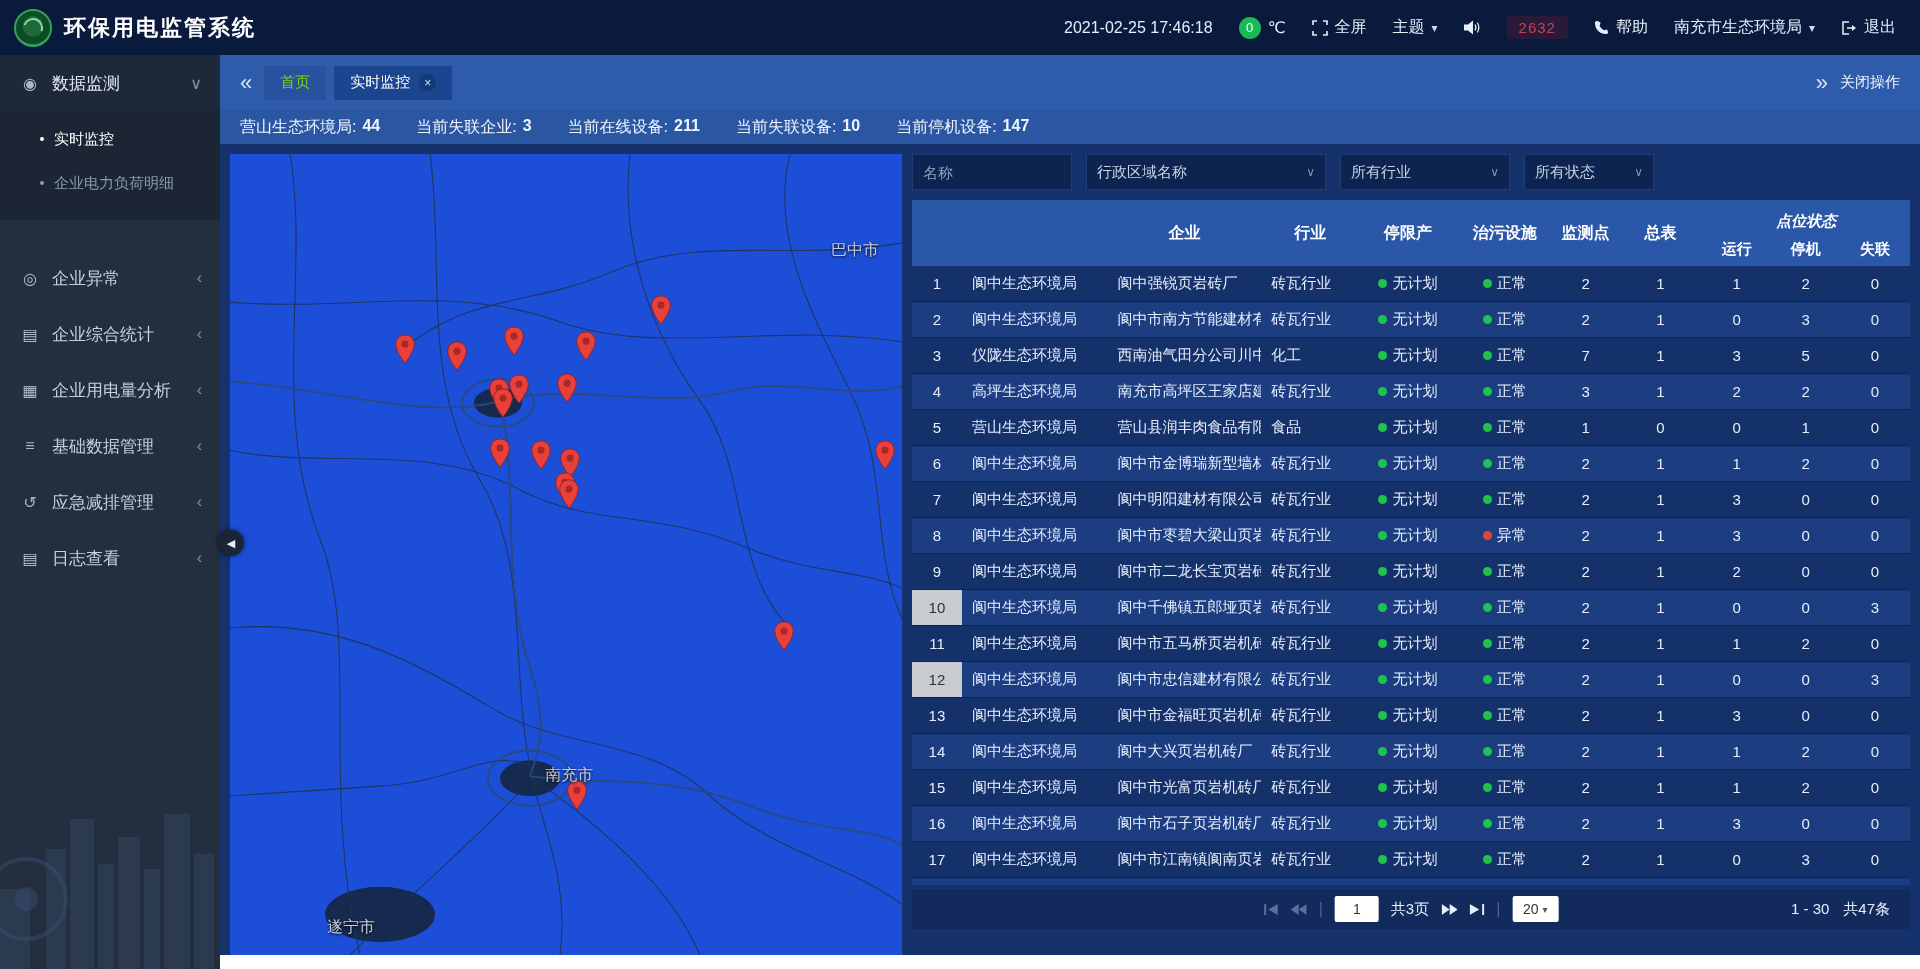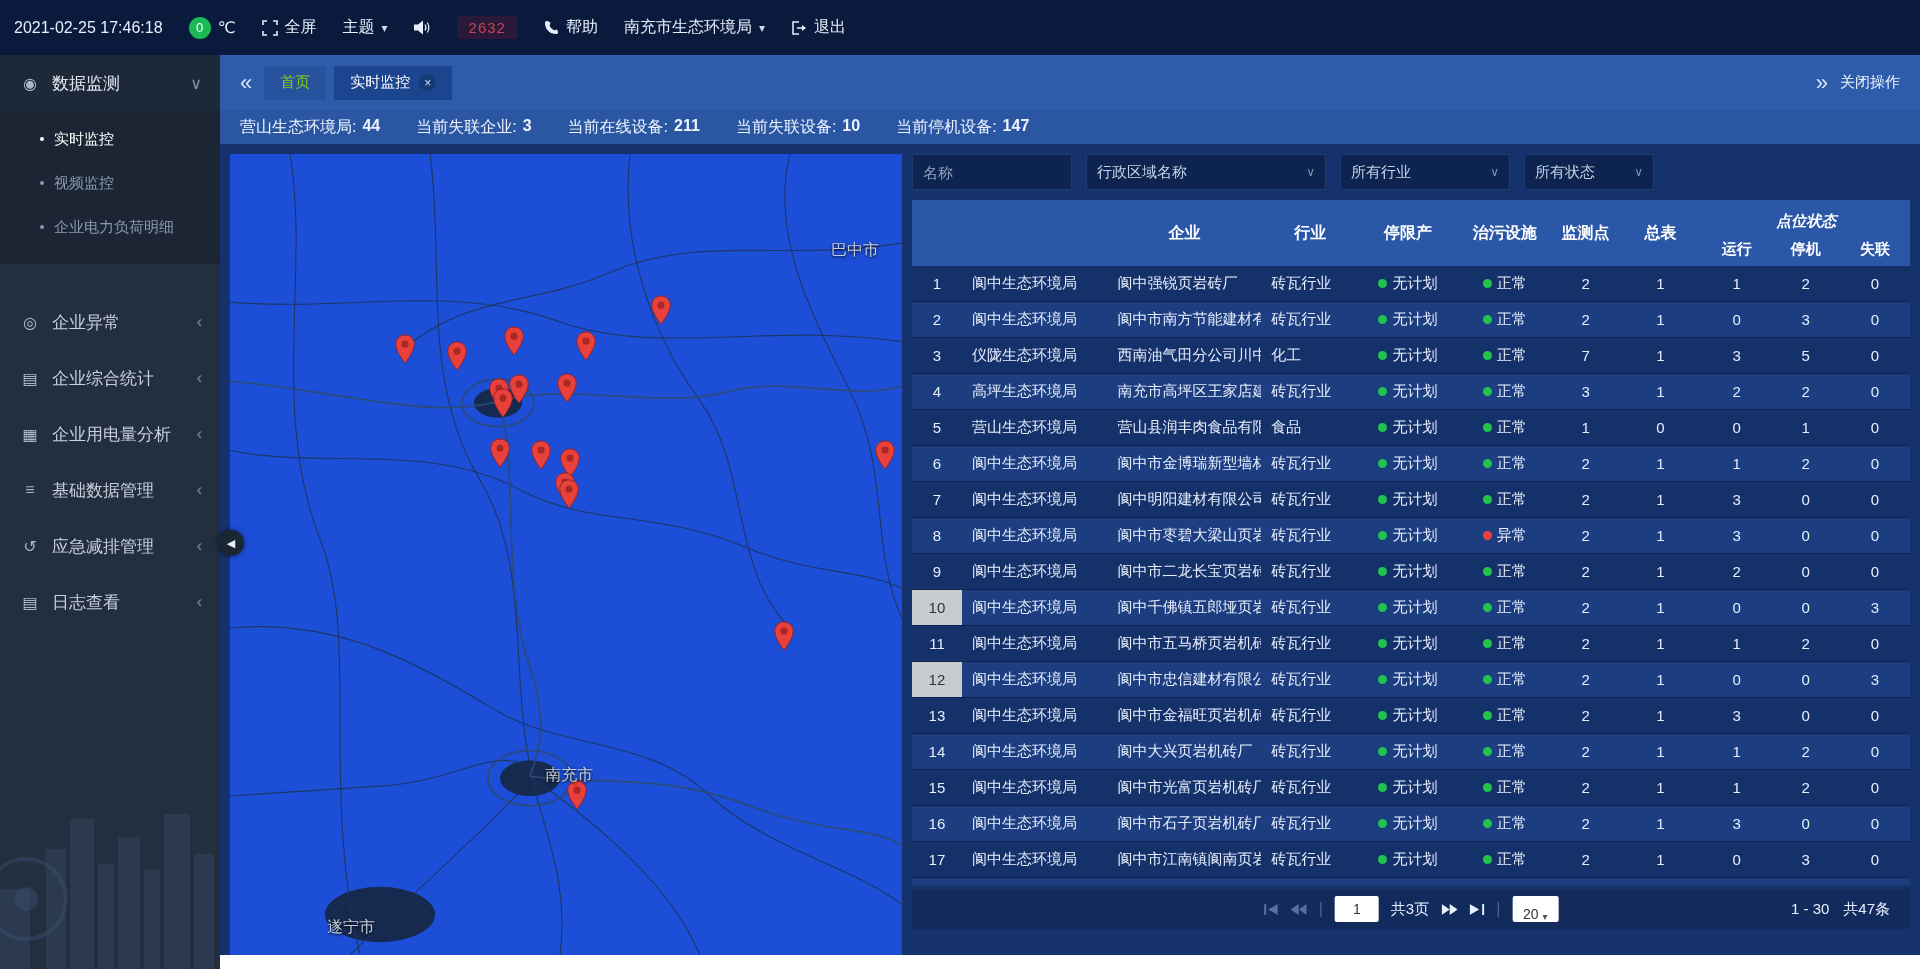--- a/index.html
+++ b/index.html
@@ -109,33 +109,37 @@
   .pager { height:40px; margin-top:4px; margin-bottom:26px; background:#122a5c; flex-shrink:0;
     display:flex; align-items:center; justify-content:flex-end; padding:0 20px; position:relative; }
   .pager-center { position:absolute; left:50%; transform:translateX(-50%); display:flex;
     align-items:center; gap:12px; color:#e8effc; font-size:15px; }
   .pg-btn { display:inline-flex; align-items:center; color:#e8effc; cursor:pointer; }
   .pg-btn.disabled { color:#5a6f9b; cursor:default; }
   .pg-sep { color:#4a639a; font-size:16px; }
   .page-input { width:44px; height:26px; background:#ffffff; color:#333; text-align:center;
     border:none; font-size:14px; border-radius:2px; }
   .size-select { height:26px; min-width:46px; background:#ffffff; color:#333; font-size:14px;
-    border-radius:2px; display:inline-flex; align-items:flex-end; justify-content:center;
+    border-radius:2px; display:inline-flex; align-items:center; justify-content:center;
     gap:4px; padding:0 6px; cursor:pointer; }
   .size-caret { font-size:10px; color:#555; }
   .pager-right { display:flex; gap:14px; color:#e8effc; font-size:15px; white-space:nowrap; }
 
   .bottom-strip { height:14px; background:#ffffff; flex-shrink:0; }
 </style>
 </head>
 <body>
 
 <div class="app">
 
   <header class="topbar">
+    <div class="brand">
+      <div class="logo"></div>
+      <div class="app-title">环保用电监管系统</div>
+    </div>
     <div class="topbar-right">
       <span class="top-text">2021-02-25 17:46:18</span>
       <span class="top-item">
         <span class="temp-badge">0</span>
         <span>℃</span>
       </span>
       <span class="top-item">
         <svg width="16" height="16" viewBox="0 0 16 16">
             <path d="M1 5V1h4M11 1h4v4M15 11v4h-4M5 15H1v-4" fill="none" stroke="#e7eefb" stroke-width="1.6"></path>
           </svg>
@@ -178,21 +182,20 @@
     <aside class="sidebar">
       <nav>
           <div class="menu-group expanded">
             <div class="menu-head">
               <span class="micon">◉</span>
               <span class="mlabel">数据监测</span>
               <span class="chev">∨</span>
             </div>
             <div class="submenu">
               <div class="submenu-item active">实时监控</div>
-              <div class="submenu-item">视频监控</div>
               <div class="submenu-item">企业电力负荷明细</div>
             </div>
           </div>
           <div class="menu-group">
             <div class="menu-head">
               <span class="micon">◎</span>
               <span class="mlabel">企业异常</span>
               <span class="chev">‹</span>
             </div>
           </div>

